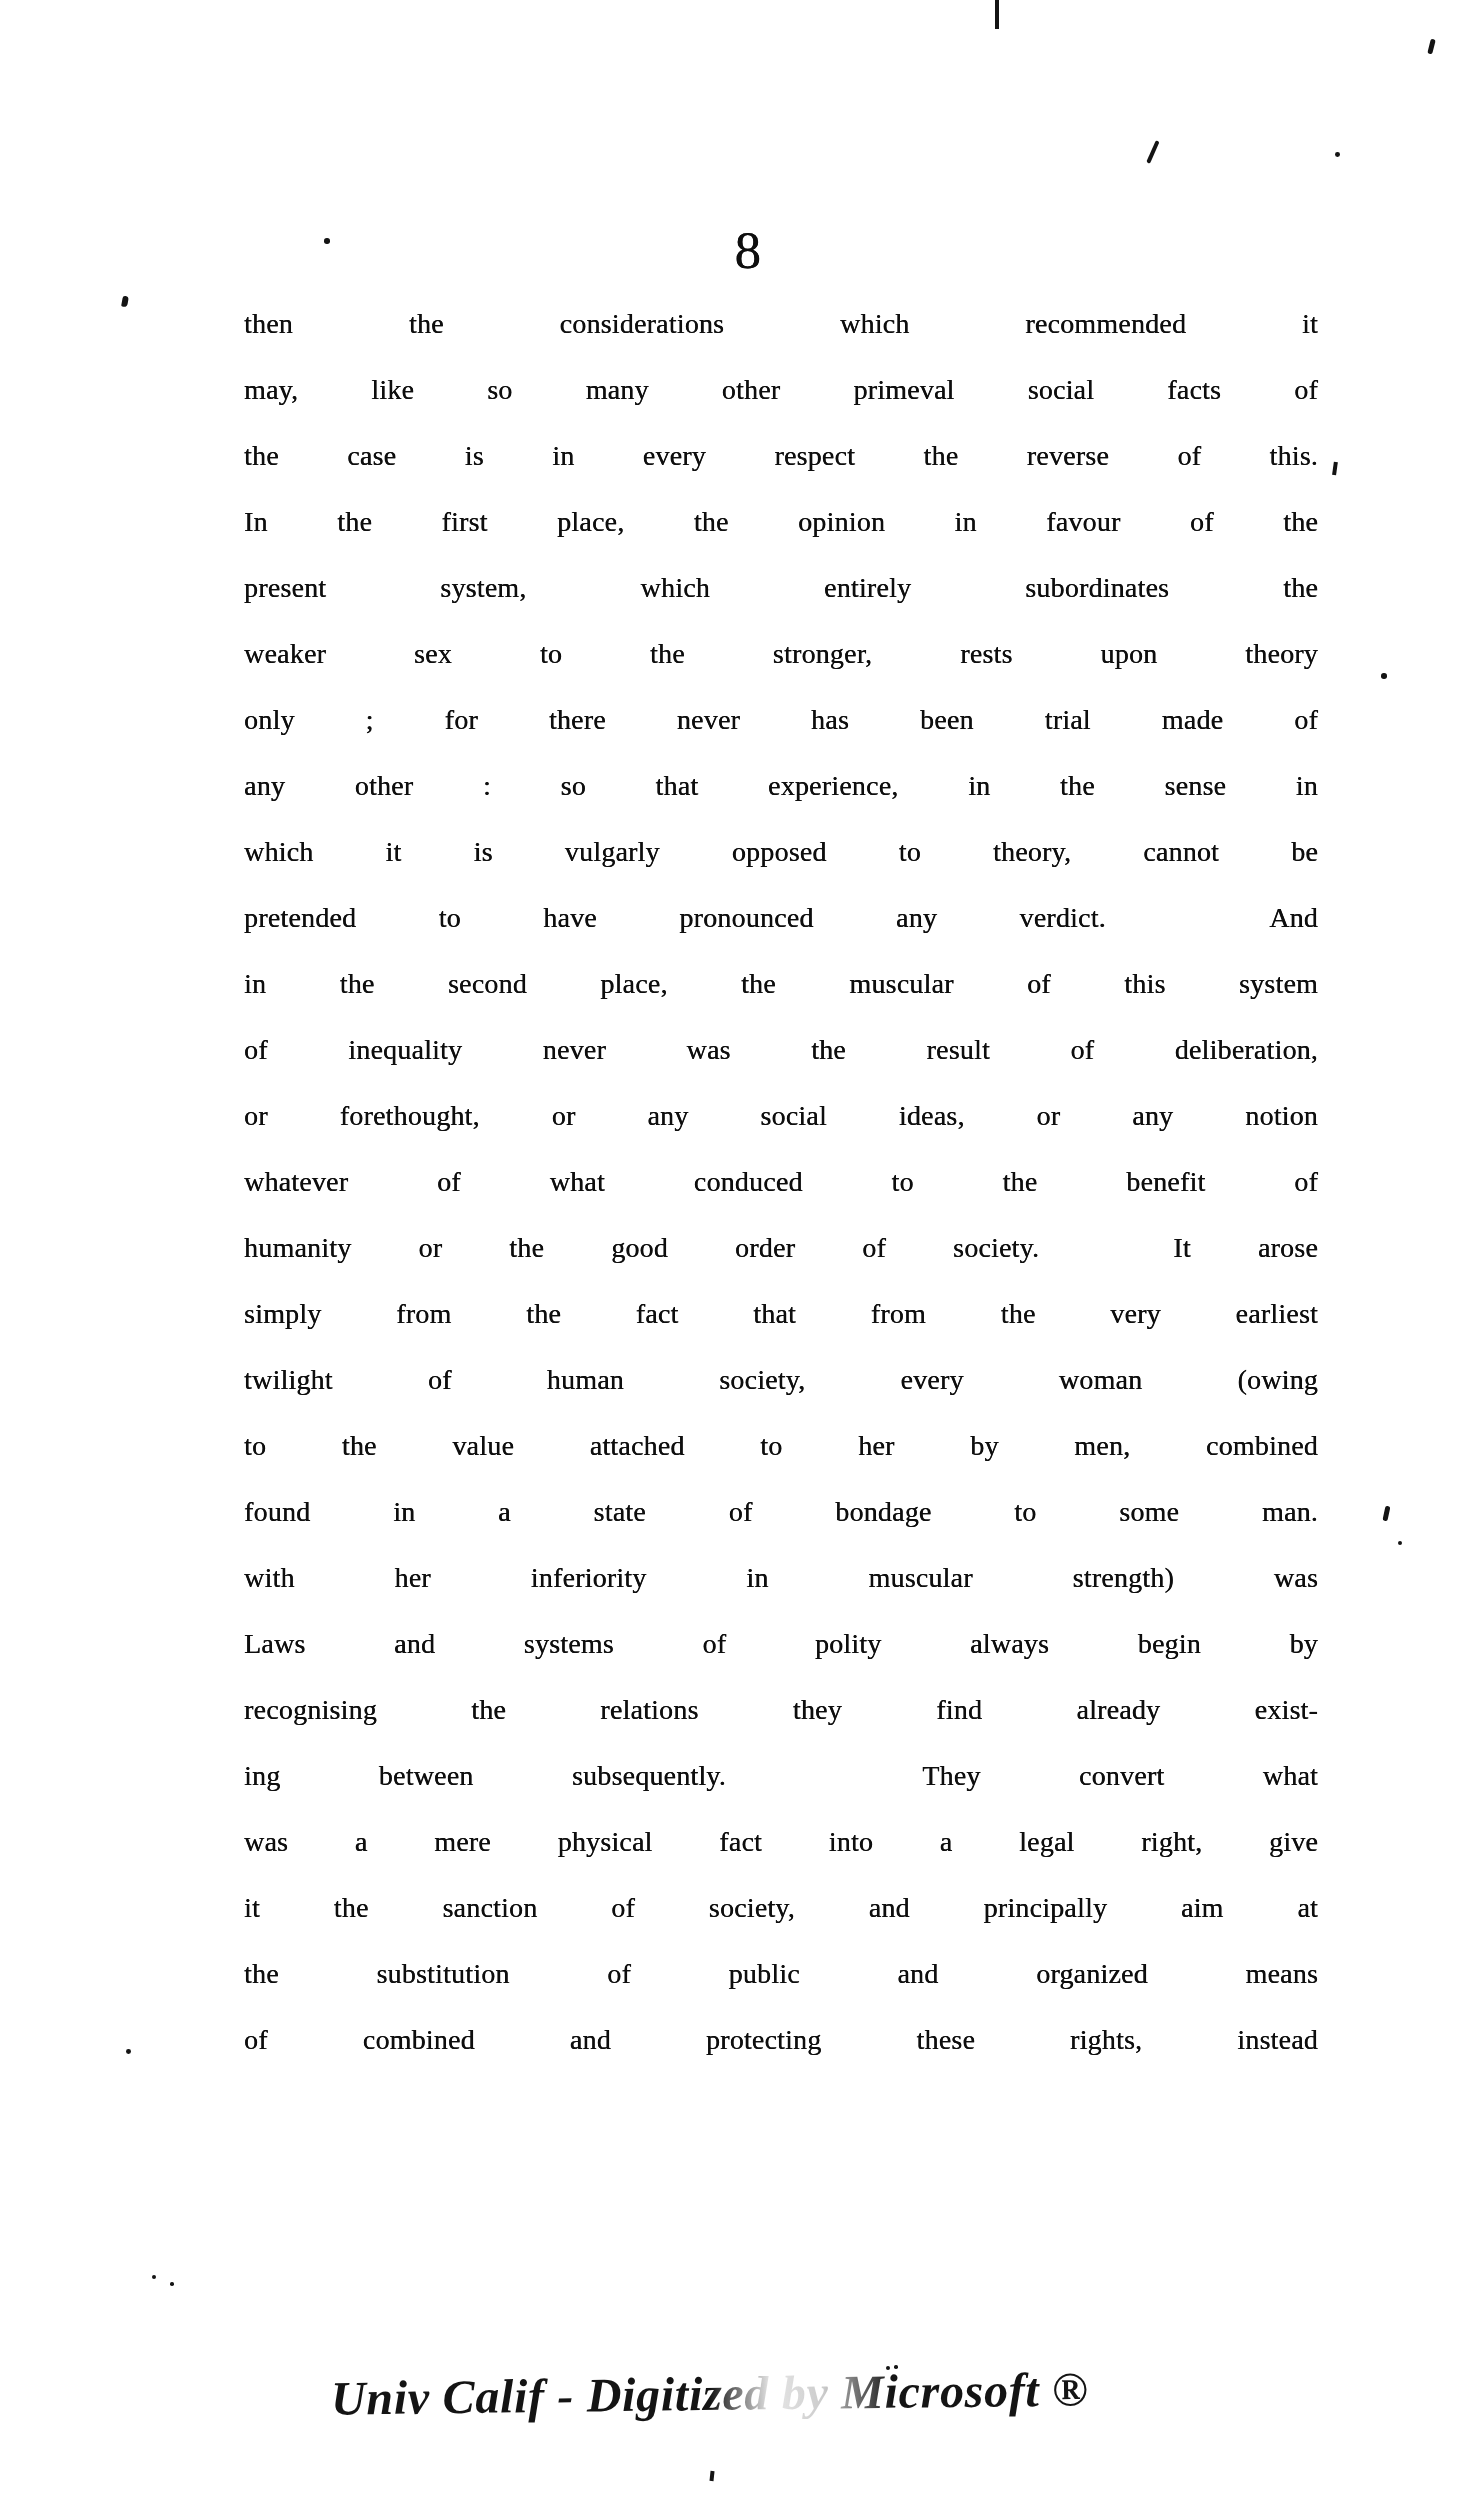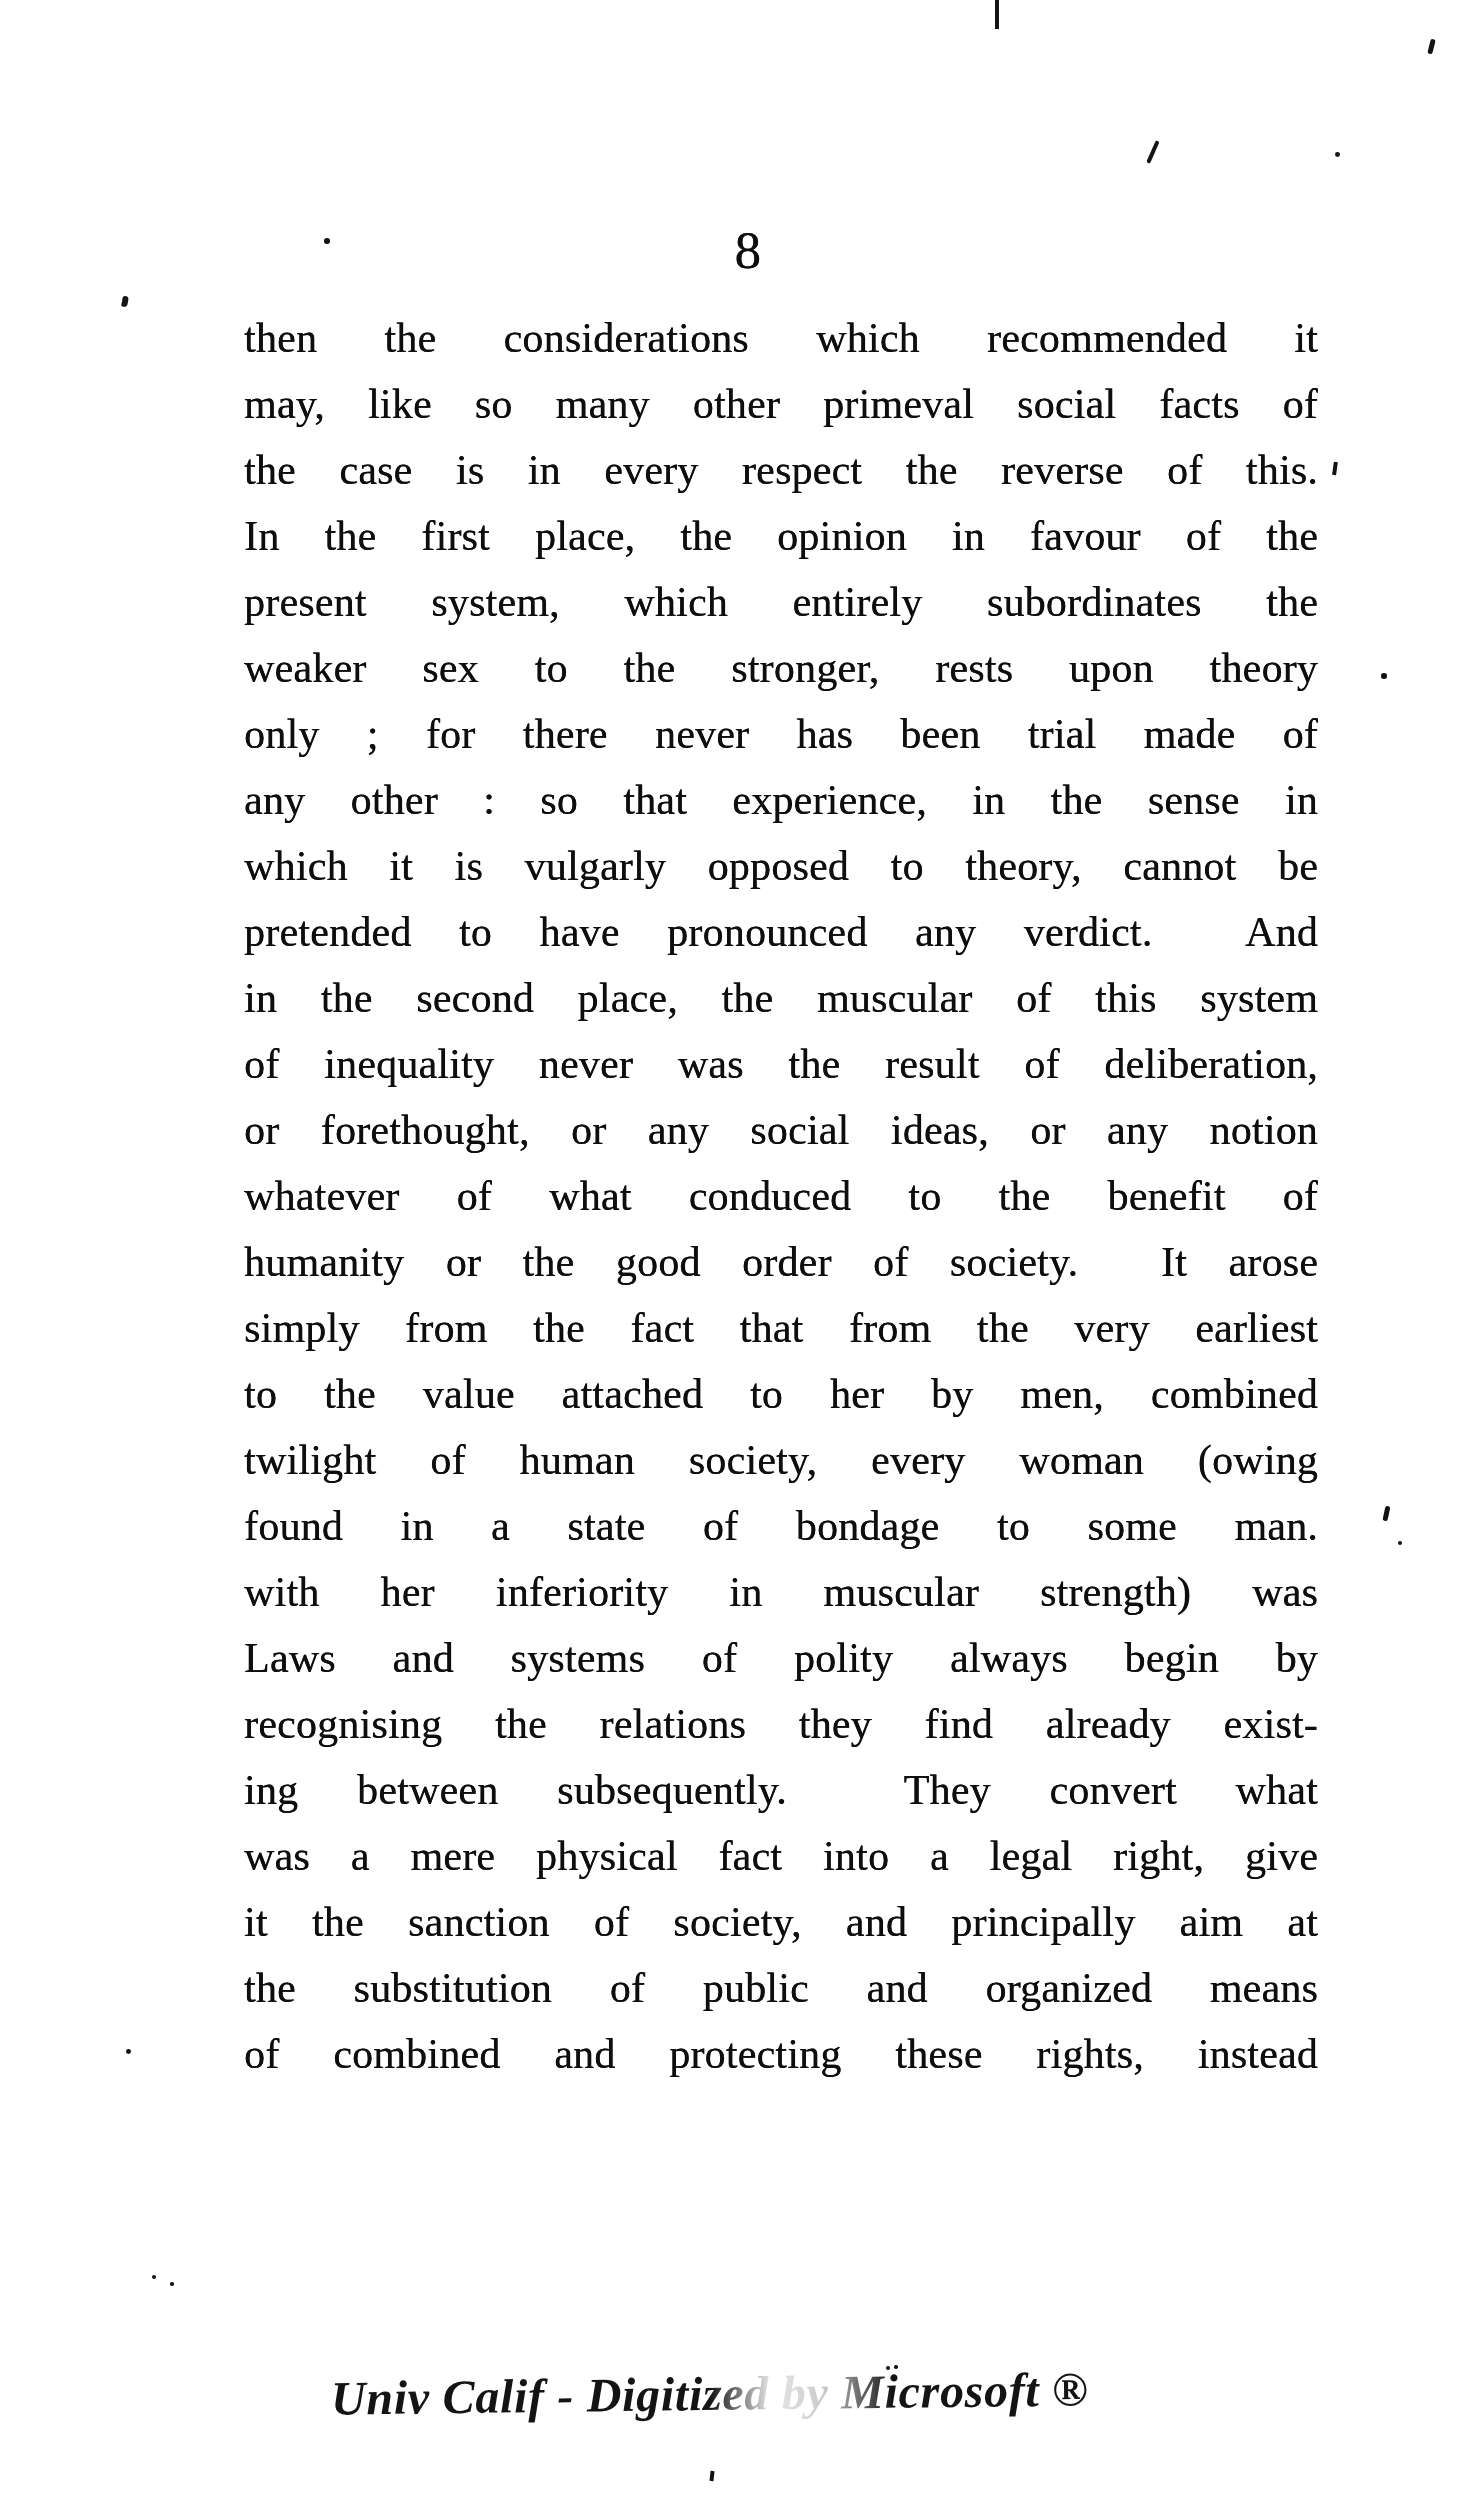--- a/index.html
+++ b/index.html
@@ -19,24 +19,24 @@
     width:1074px;
     margin-left:-33px;
     text-align:center;
     font-size:53px;
     line-height:60px;
     letter-spacing:0.7px;
     text-shadow:0.3px 0 0 currentColor;
   }
   .text-block{
     position:absolute;
-    top:305px;
+    top:291px;
     left:244px;
     width:1074px;
-    font-size:42px;
+    font-size:28px;
     line-height:66px;
     letter-spacing:0.2px;
     word-spacing:3.5px;
     text-shadow:0.3px 0 0 currentColor;
   }
   .text-block .line{
     white-space:pre-wrap;
     text-align:justify;
     text-align-last:justify;
   }
@@ -96,22 +96,22 @@
       <div class="line">only ; for there never has been trial made of</div>
       <div class="line">any other : so that experience, in the sense in</div>
       <div class="line">which it is vulgarly opposed to theory, cannot be</div>
       <div class="line">pretended to have pronounced any verdict.  And</div>
       <div class="line">in the second place, the muscular of this system</div>
       <div class="line">of inequality never was the result of deliberation,</div>
       <div class="line">or forethought, or any social ideas, or any notion</div>
       <div class="line">whatever of what conduced to the benefit of</div>
       <div class="line">humanity or the good order of society.  It arose</div>
       <div class="line">simply from the fact that from the very earliest</div>
+      <div class="line">twilight of human society, every woman (owing</div>
       <div class="line">to the value attached to her by men, combined</div>
-      <div class="line">twilight of human society, every woman (owing</div>
       <div class="line">found in a state of bondage to some man.</div>
       <div class="line">with her inferiority in muscular strength) was</div>
       <div class="line">Laws and systems of polity always begin by</div>
       <div class="line">recognising the relations they find already exist-</div>
       <div class="line">ing between subsequently.  They convert what</div>
       <div class="line">was a mere physical fact into a legal right, give</div>
       <div class="line">it the sanction of society, and principally aim at</div>
       <div class="line">the substitution of public and organized means</div>
       <div class="line">of combined and protecting these rights, instead</div>
     </div>

